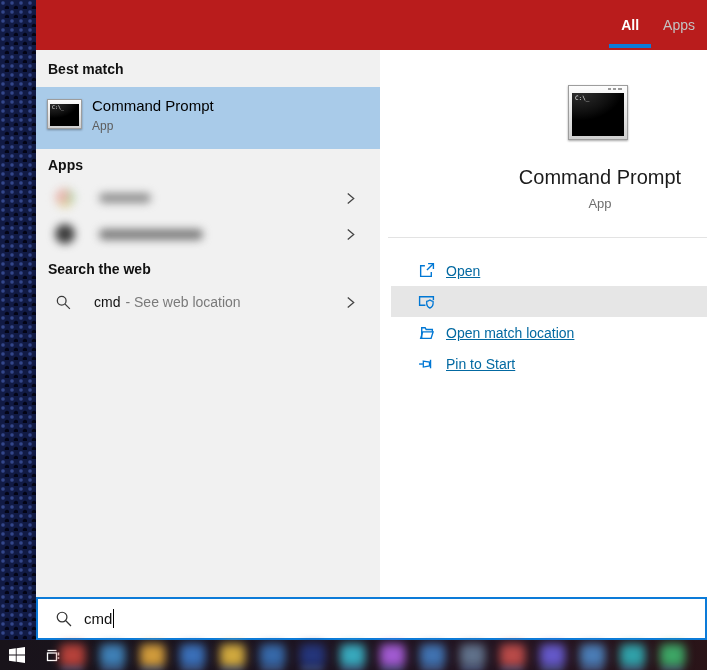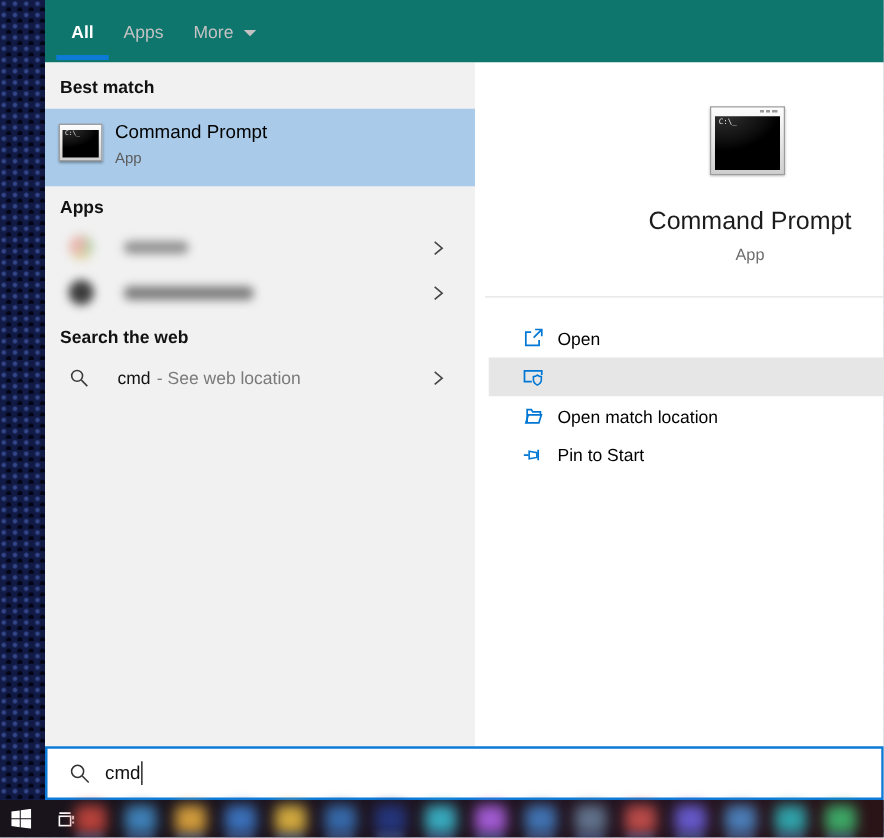--- a/index.html
+++ b/index.html
@@ -11,21 +11,21 @@
     background-color:#111a44;
     background-image:
       radial-gradient(circle at 3px 3px, rgba(95,125,225,.45) 1.1px, transparent 2.4px),
       radial-gradient(circle at 7px 8px, rgba(0,0,12,.85) 1.6px, transparent 2.8px);
     background-size:9px 9px;
   }
 
   
   .search-window { position:absolute; left:36px; top:0; width:671px; height:640px; background:#fff; }
 
-  .tabs { position:relative; height:50px; background:#0f766e; display:flex; align-items:stretch; padding-left:9px; }
+  .tabs { position:relative; height:50px; background:#b91c1c; display:flex; align-items:stretch; padding-left:9px;justify-content:flex-end; }
   .tab { position:relative; display:flex; align-items:center; padding:0 12px; font-size:14px; color:#c3c3c3; cursor:default; }
   .tab.active { color:#fff; font-weight:bold; }
   .tab .underline { position:absolute; left:0; right:0; bottom:2px; height:4px; }
   .tab .caret-down { width:0; height:0; border-left:5px solid transparent; border-right:5px solid transparent; border-top:5px solid #c3c3c3; margin-left:8px; margin-top:2px; }
 
   .body-row { position:absolute; top:50px; left:0; width:671px; height:547px; display:flex; }
   .left-panel { position:relative; width:344px; background:#f1f1f1; }
   .right-panel { position:relative; width:327px; background:#ffffff; }
 
   .sec-header { position:absolute; left:12px; font-size:14px; font-weight:bold; color:#111; }
@@ -65,21 +65,21 @@
   .web-suffix { font-size:14px; color:#7a7a7a; margin-left:5px; }
 
   
   .pv-title { position:absolute; top:116px; left:70px; width:300px; text-align:center; font-size:20px; color:#1b1b1b; }
   .pv-sub { position:absolute; top:146px; left:70px; width:300px; text-align:center; font-size:13px; color:#6e6e6e; }
   .pv-divider { position:absolute; top:187px; left:8px; right:0; height:1px; background:#e3e3e3; }
 
   .action-list { position:absolute; top:205px; left:0; right:0; }
   .action-row { height:31px; margin-left:11px; display:flex; align-items:center; padding-left:27px; }
   .action-row .a-icon { width:17px; height:17px; margin-right:11px; flex:none; }
-  .action-row .a-label { font-size:14px; color:#000000; }
+  .action-row .a-label { font-size:14px; color:#0369a1;text-decoration:underline; }
 
   
   .search-bar { position:absolute; left:0; top:597px; width:671px; height:43px; background:#fff; border:2px solid #0c7bd8; display:flex; align-items:center; }
   .search-bar .mag { margin-left:17px; width:18px; height:18px; }
   .search-query { font-size:15px; color:#111; margin-left:11px; }
   .caret-bar { width:1px; height:19px; background:#000; margin-left:1px; animation:blink 1.1s steps(1) infinite; }
   @keyframes blink { 50% { opacity:0; } }
 
   
   .taskbar { position:absolute; left:0; bottom:0; width:707px; height:30px;
@@ -100,24 +100,20 @@
   <div class="search-window">
 
     <div class="tabs">
       <div class="tab active">
         <span>All</span>
         <span class="underline" style="background-color: rgb(12, 123, 216);"></span>
       </div>
       <div class="tab">
         <span>Apps</span>
       </div>
-      <div class="tab">
-        <span>More</span>
-        <span class="caret-down"></span>
-      </div>
     </div>
 
     <div class="body-row">
 
       <div class="left-panel">
         <div class="sec-header" style="top:11px;">Best match</div>
 
         <div class="best-row" style="background-color: rgb(169, 203, 233);">
           <div class="cmd-icon small">
             <div class="cmd-body">C:\_</div>

